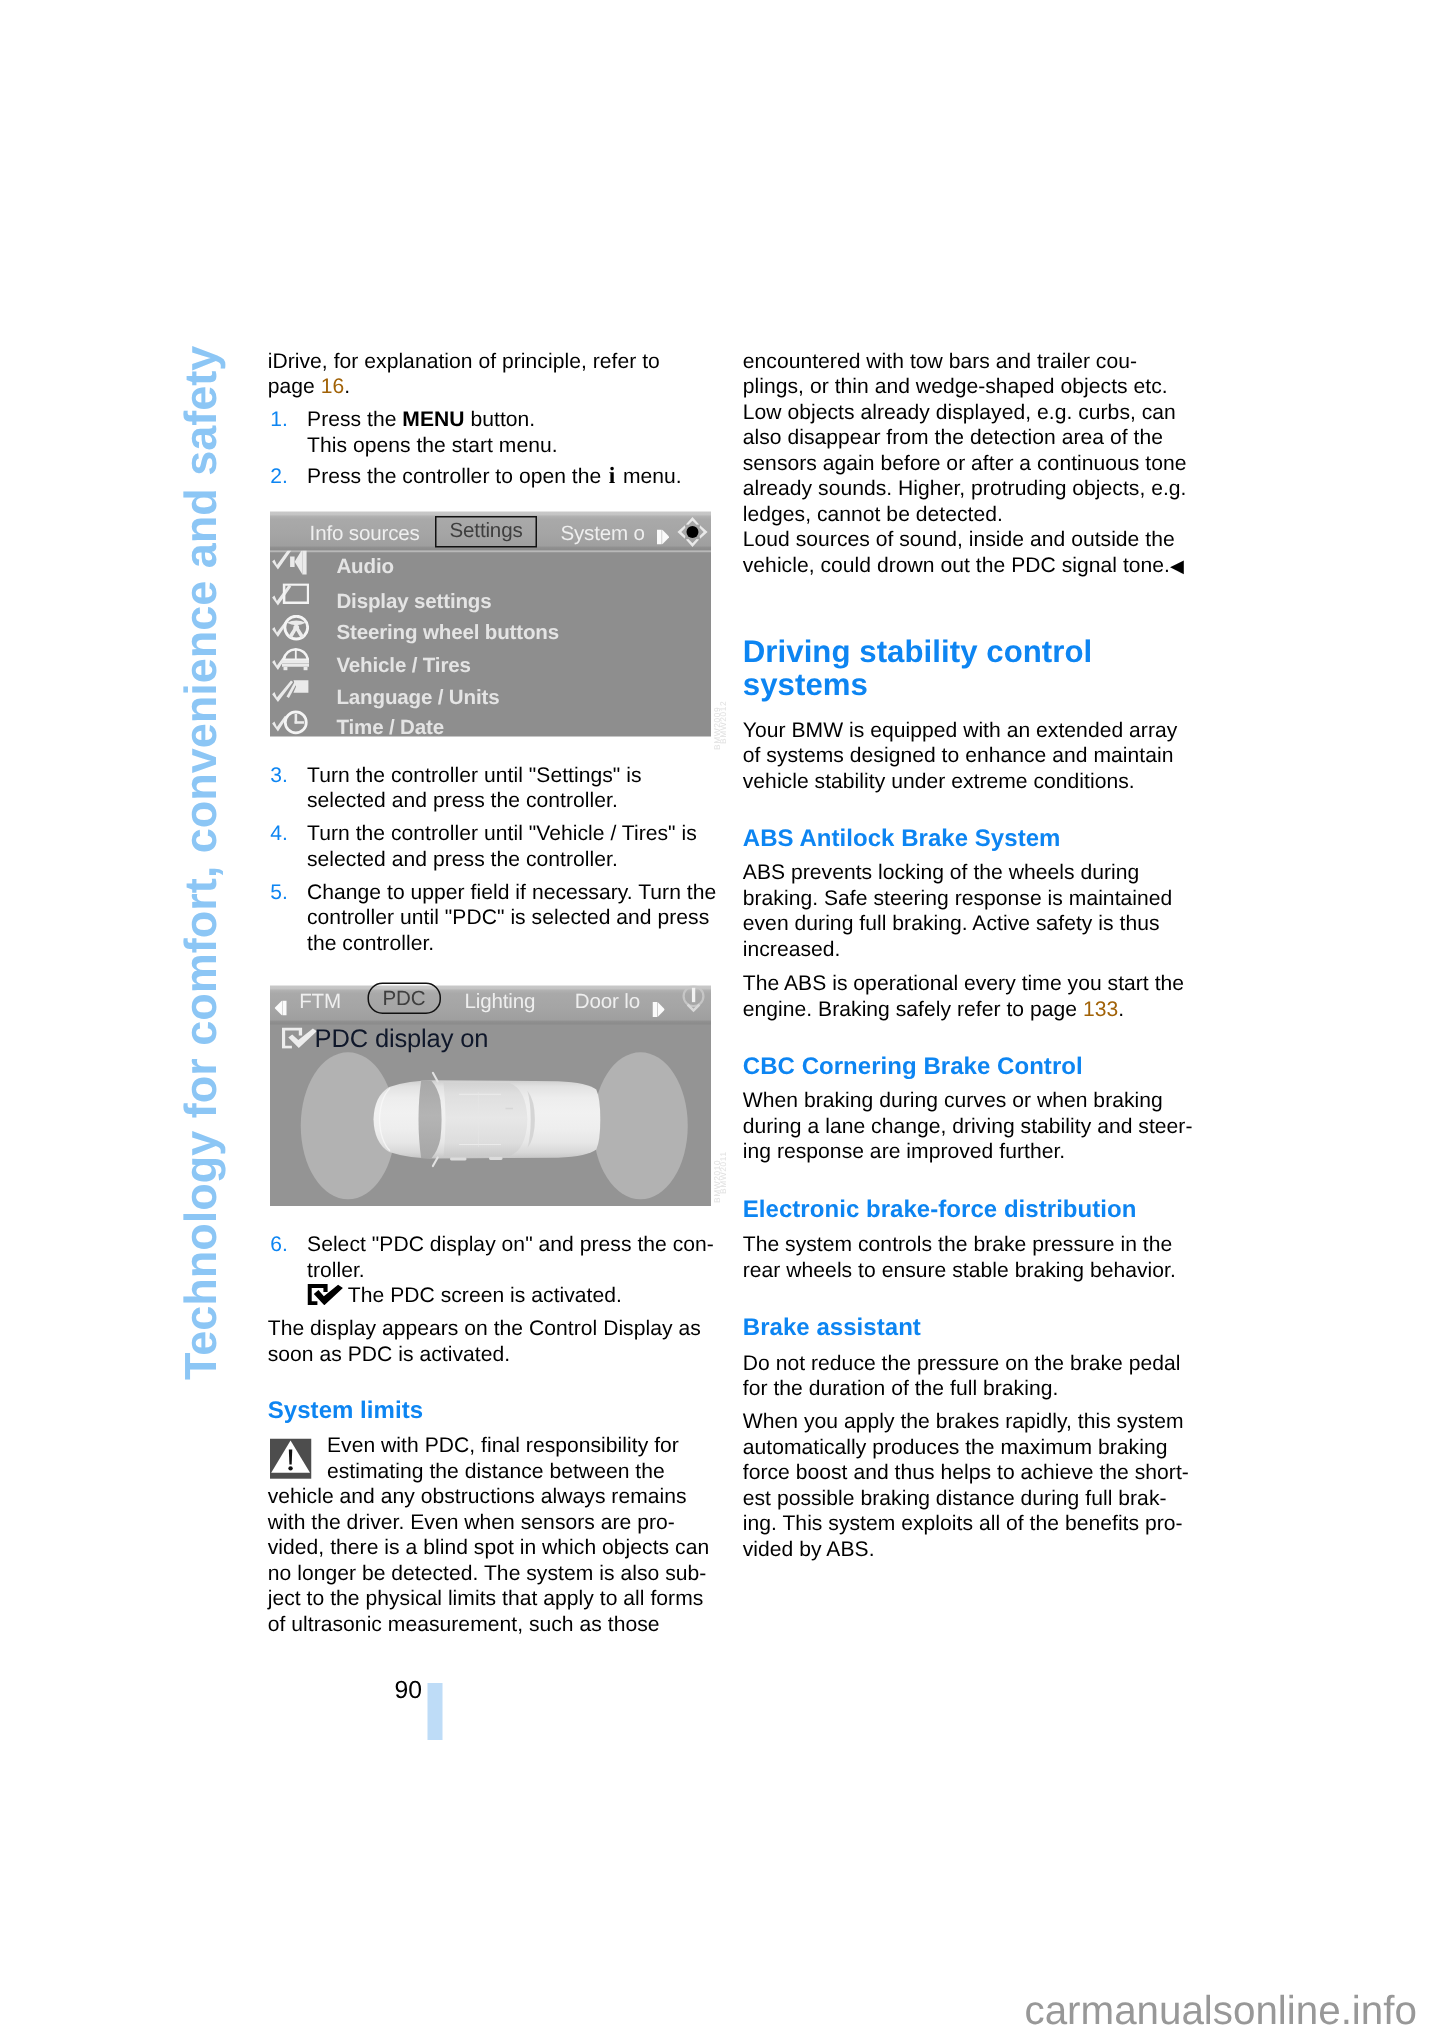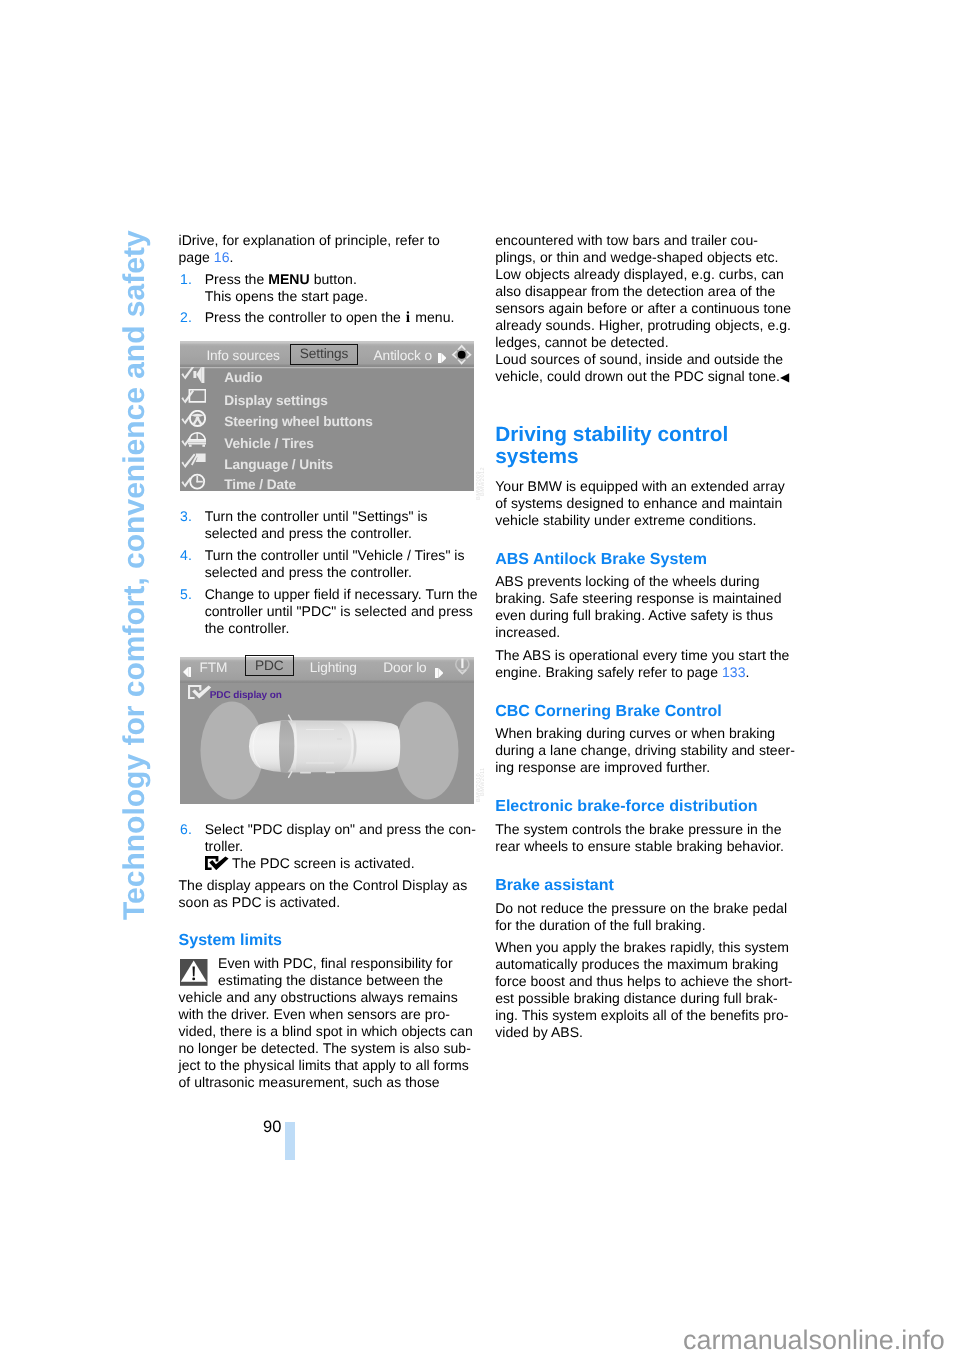--- a/index.html
+++ b/index.html
@@ -8,21 +8,21 @@
 
   .sidetab{position:absolute;left:0;top:0;width:960px;height:1358px;}
   .sidetab-text{position:absolute;left:120px;top:920px;transform-origin:0 0;transform:rotate(-90deg);
     white-space:nowrap;color:#8cc6f5;font-weight:bold;font-size:30px;line-height:30px;letter-spacing:0px;}
 
   .col{position:absolute;font-size:14.05px;line-height:17.05px;letter-spacing:0.03px;color:#000;white-space:nowrap;}
   .colL{left:178.5px;top:231.5px;width:300px;}
   .colR{left:495.2px;top:231.5px;width:300px;}
   p{margin:0;}
   .para{margin:0 0 5.0px 0;}
-  .blue{color:#3b82f6;}
+  .blue{color:#a16207;}
 
   .h2{color:#0d85f2;font-weight:bold;font-size:20.8px;line-height:21.3px;margin:0;}
   .hmain{margin:38.4px 0 10.7px 0;}
   .h3{color:#0d85f2;font-weight:bold;font-size:16px;line-height:19px;margin:0 0 4.6px 0;}
   .hsec{margin-top:21px;}
   .hsl{margin-top:20.0px;}
 
   .step{margin:0 0 4.7px 0;position:relative;padding-left:26.2px;}
   .step .num{color:#0d85f2;position:absolute;left:1.6px;top:0;}
   .iglyph{font-family:"Liberation Serif",serif;font-weight:bold;font-size:15.6px;letter-spacing:1.2px;margin-left:1px;}
@@ -63,46 +63,46 @@
   .s1-lbl{position:absolute;left:44px;top:0;color:#e4e4e4;font-size:13.7px;line-height:16px;
     font-weight:bold;letter-spacing:-0.1px;}
   .figcode1{left:297.5px;top:268px;}
 
   
   .shot2-body{position:absolute;left:0;top:25px;width:293.5px;height:122px;background:#949494;overflow:hidden;}
   .s2-prev{position:absolute;left:2.5px;top:7px;}
   .s2-next{position:absolute;left:254.4px;top:8px;}
   .s2-scroll{position:absolute;left:273px;top:0px;}
   .s2-tab-ftm{left:19.2px;top:3.3px;}
-  .s2-tab-sel{left:64.7px;top:-1.4px;padding:1.5px 9px 1.5px 9px;border-radius:0;}
+  .s2-tab-sel{left:64.7px;top:-1.4px;padding:1.5px 9px 1.5px 9px;border-radius:10px;}
   .s2-tab-lighting{left:129.4px;top:3.3px;text-align:center;}
   .s2-tab-door{left:202.9px;top:3.3px;}
   .s2-opt{position:absolute;left:7.5px;top:3.2px;z-index:3;}
   .s2-check{display:inline-block;width:19.5px;height:11.6px;vertical-align:-1px;}
-  .s2-optlbl{color:#4c1d95;font-size:10px;line-height:16px;font-weight:bold;letter-spacing:-0.1px;margin-left:-1.5px;}
+  .s2-optlbl{color:#0f172a;font-size:17px;line-height:16px;font-weight:normal;letter-spacing:-0.1px;margin-left:-1.5px;}
   .carwrap{position:absolute;left:0;top:0;width:293.5px;height:122px;z-index:1;}
   .figcode2{left:297.5px;top:570px;}
   .figcode3{left:-15.5px;top:564px;}
   .figcode4{left:-15.5px;top:264px;}
 </style>
 </head>
 <body>
 
 <div class="page">
 <div class="sidetab">
   <div class="sidetab-text">Technology for comfort, convenience and safety</div>
 </div>
 
 <div class="col colL">
 
   <p class="para"><span>iDrive, for explanation of principle, refer to</span><br><span>page </span><span class="blue">16</span><span>.</span></p>
 
   <div class="step">
     <span class="num">1.</span>
-    <span class="stxt"><span>Press the </span><b>MENU</b><span> button.</span><br><span>This opens the start page.</span></span>
+    <span class="stxt"><span>Press the </span><b>MENU</b><span> button.</span><br><span>This opens the start menu.</span></span>
   </div>
 
   <div class="step">
     <span class="num">2.</span>
     <span class="stxt"><span>Press the controller to open the </span><b class="iglyph">i</b><span> menu.</span></span>
   </div>
 
   <div class="shot shot1">
     <div class="shot1-body">
       <div class="s1-row" style="top:2.35px">
@@ -169,21 +169,21 @@
             <rect x="15.4" y="2.8" width="1.7" height="6.5" fill="#eaeaea"></rect>
             <rect x="15.4" y="7.8" width="6.4" height="1.7" fill="#eaeaea"></rect>
           </svg>
         </span>
         <span class="s1-lbl">Time / Date</span>
       </div>
     </div>
     <div class="tabbar">
       <span class="tab s1-tab-a">Info sources</span>
       <span class="tab tabsel s1-tab-sel">Settings</span>
-      <span class="tab s1-tab-c">Antilock o</span>
+      <span class="tab s1-tab-c">System o</span>
       <span class="s1-next">
         <svg viewBox="0 0 8.4 10" width="8.4" height="10">
               <rect x="0" y="0" width="3.1" height="10" fill="#fbfbfb"></rect>
               <path d="M3.4 0 L8.4 5 L3.4 10 Z" fill="#fbfbfb"></path>
             </svg>
       </span>
       <span class="s1-cursor">
         <svg viewBox="0 0 21.3 21.3" width="21.3" height="21.3">
           <path d="M10.65 0.6 L15.1 5.6 L13.4 5.9 L10.65 3.2 L7.9 5.9 L6.2 5.6 Z" fill="#e9e9e9"></path>
           <path d="M20.7 10.65 L15.7 15.1 L15.4 13.4 L18.1 10.65 L15.4 7.9 L15.7 6.2 Z" fill="#e9e9e9"></path>

